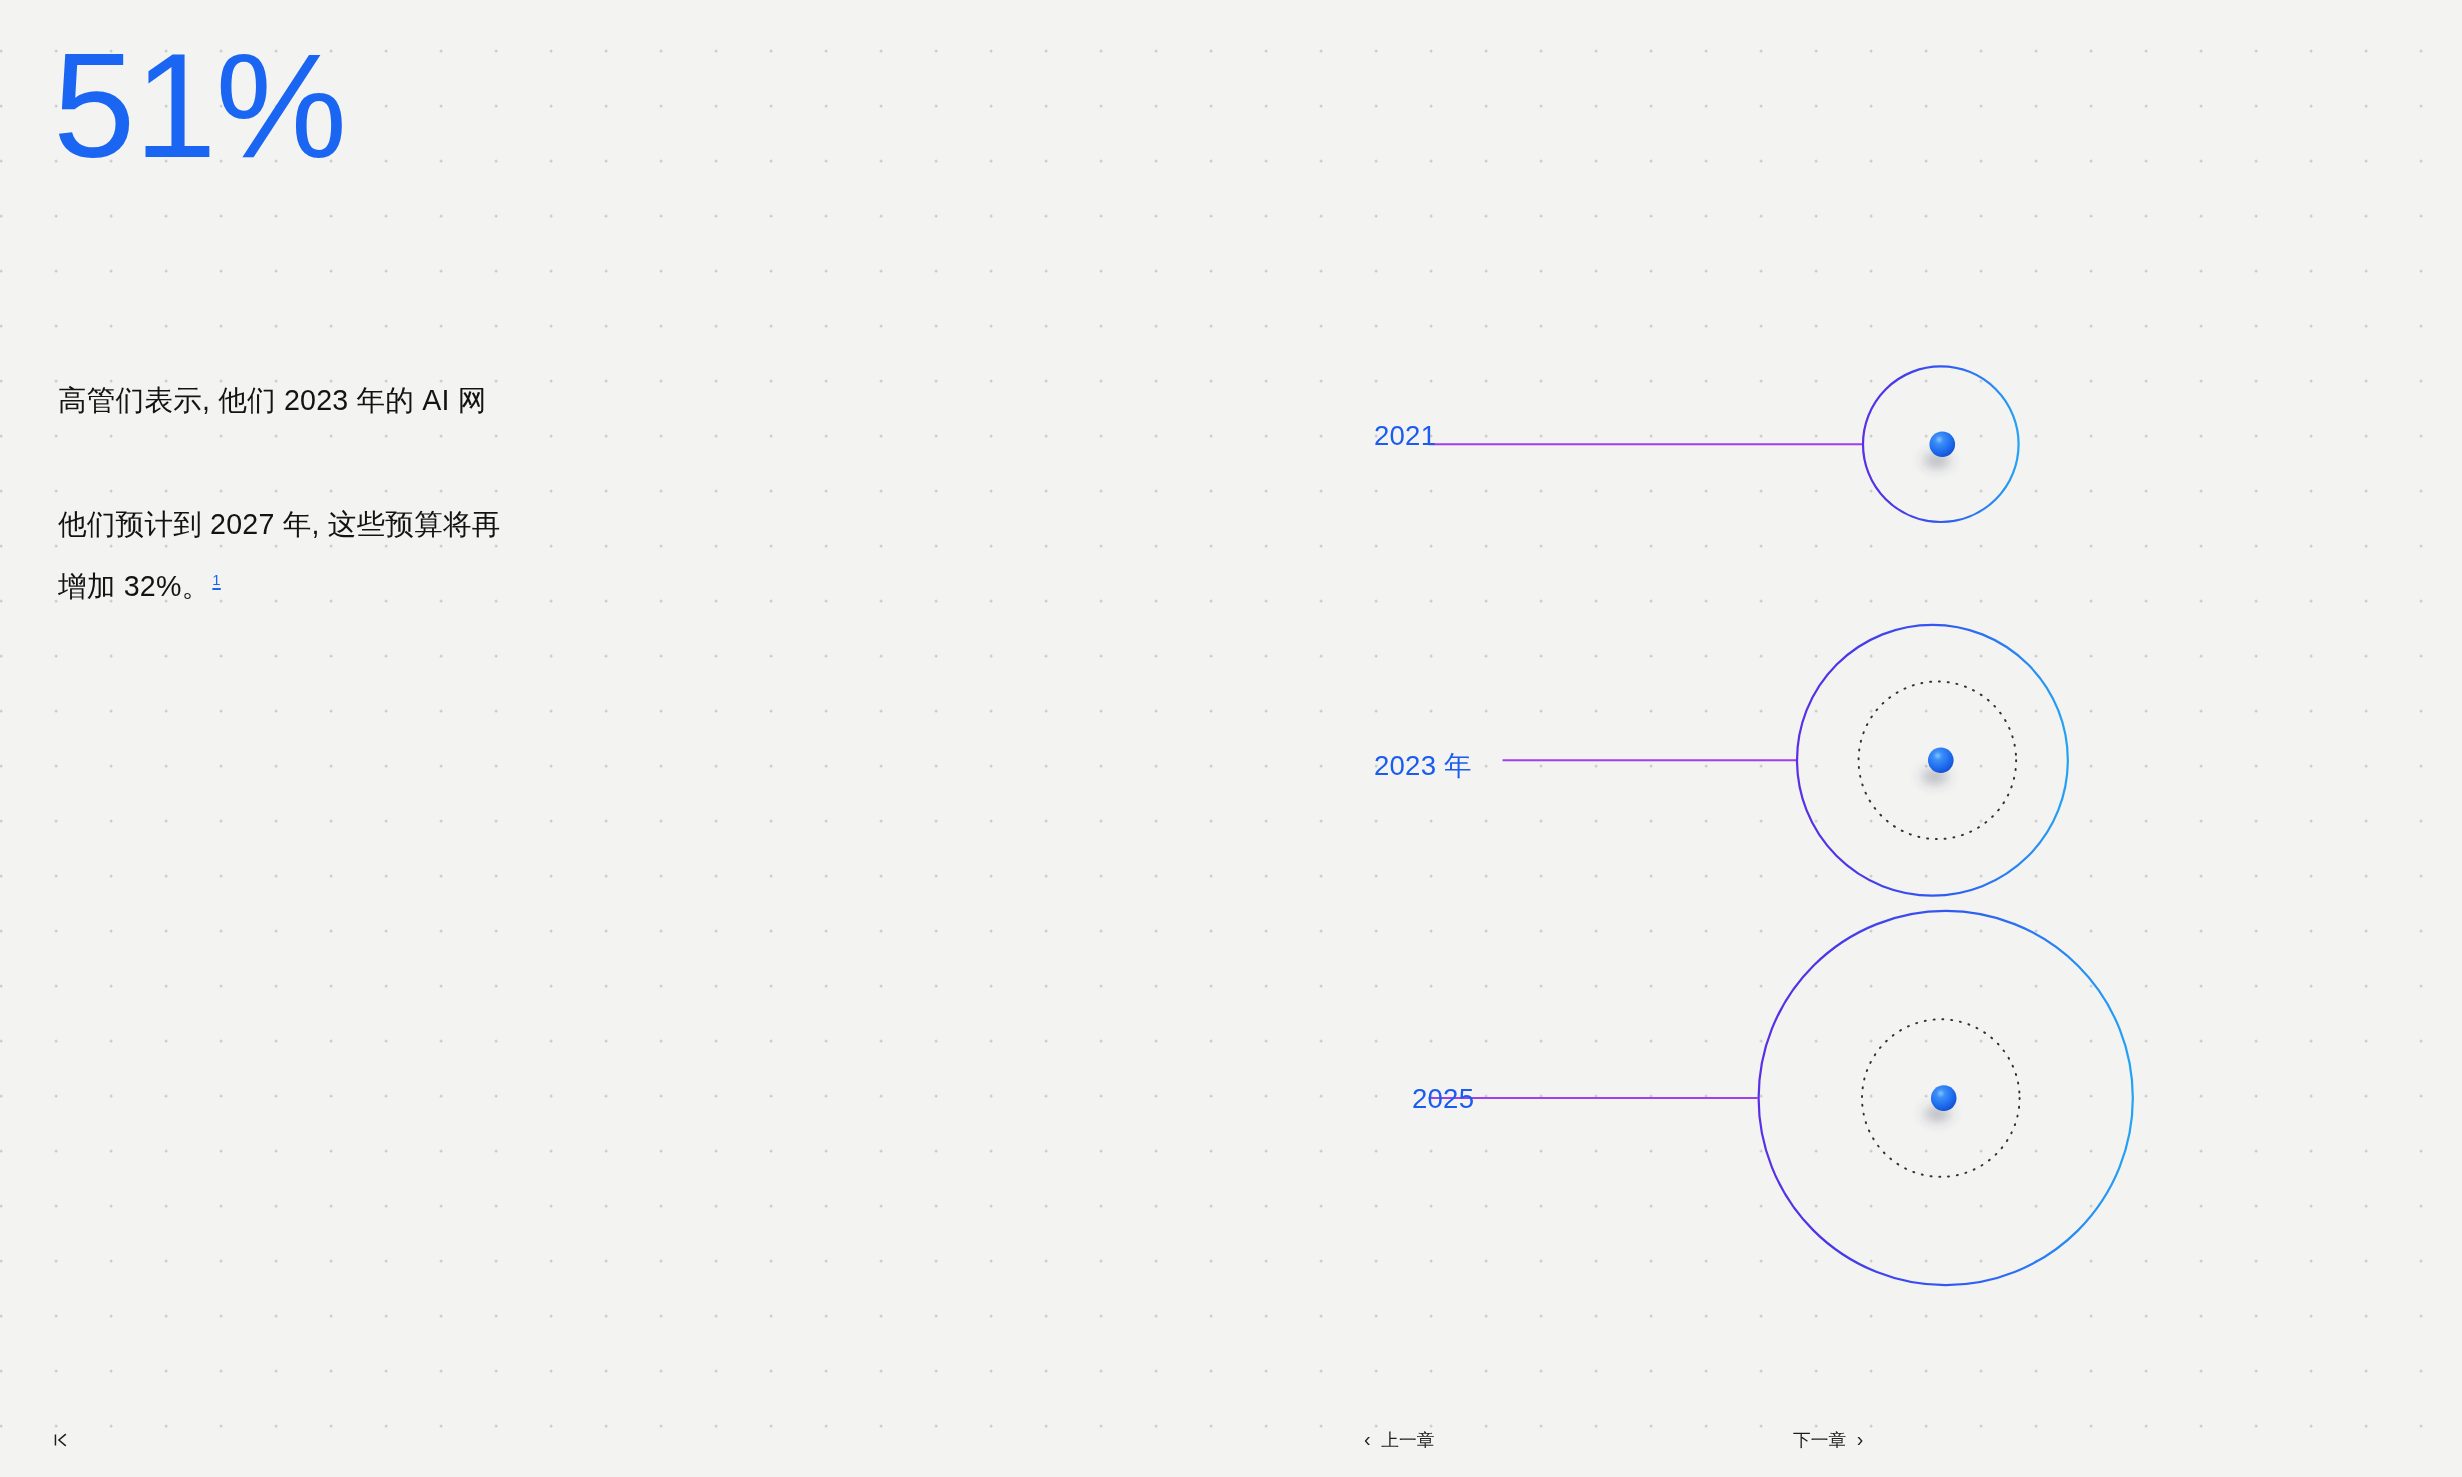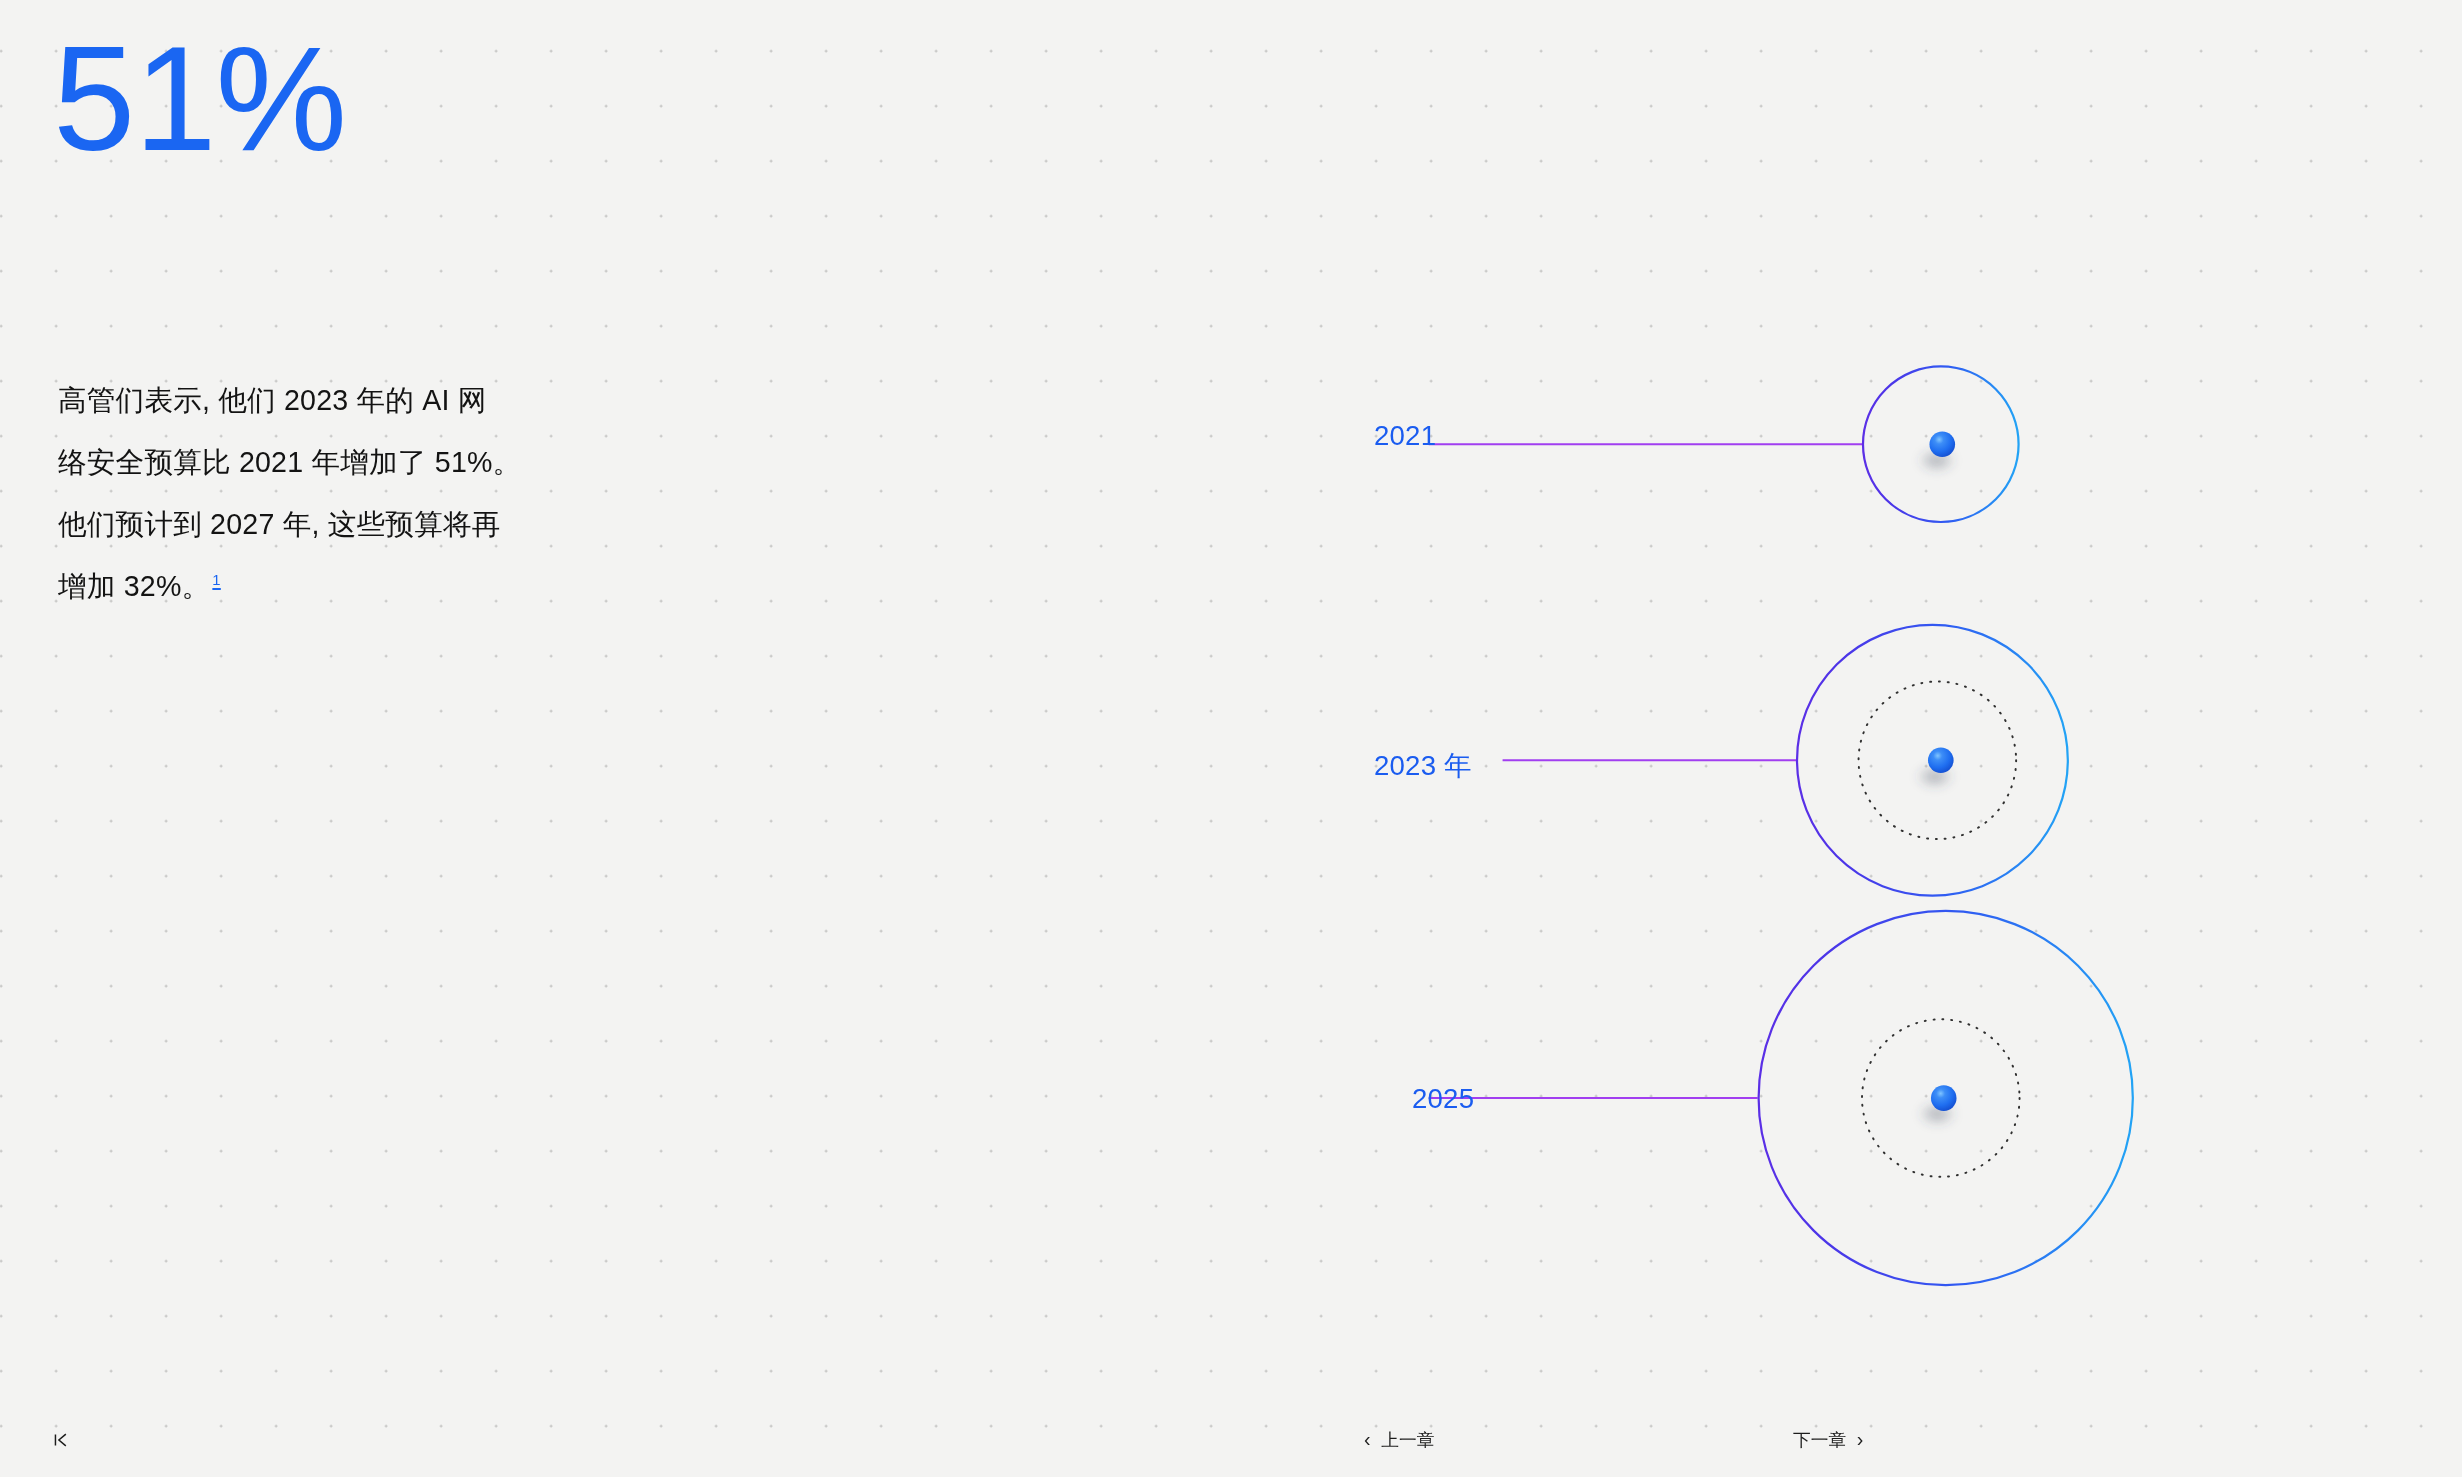--- a/index.html
+++ b/index.html
@@ -19,21 +19,21 @@
     background-size: 55px 55px;
     background-position: 28.6px 23.6px;
     font-family: "Liberation Sans", "DejaVu Sans", sans-serif;
     -webkit-font-smoothing: antialiased;
   }
 
   
   .stat-heading {
     position: absolute;
     left: 53px;
-    top: 25px;
+    top: 32px;
     font-size: 148px;
     line-height: 1;
     font-weight: 200;
     letter-spacing: -1px;
     color: #1a66f2;
     white-space: nowrap;
   }
 
   
   .body-copy {
@@ -121,21 +121,21 @@
 </style>
 </head>
 <body>
 
 <div id="slide">
 
   <div class="stat-heading">51%</div>
 
   <div class="body-copy">
     <span>高管们表示, 他们 2023 年的 AI 网</span><br>
-    <span>络安全预算比 2021 年增加了 51%。</span><br>
+    <br>
     <span>他们预计到 2027 年, 这些预算将再</span><br>
     <span>增加 32%。</span><span class="fn">1</span>
   </div>
 
   <div class="diagram">
     <svg width="936" height="1034" viewBox="0 0 1900 2100" xmlns="http://www.w3.org/2000/svg">
       <defs>
         <linearGradient id="ringGrad" x1="0" y1="0" x2="1" y2="0">
           <stop offset="0%" stop-color="#5b2fe6"></stop>
           <stop offset="18%" stop-color="#4b35e8"></stop>

